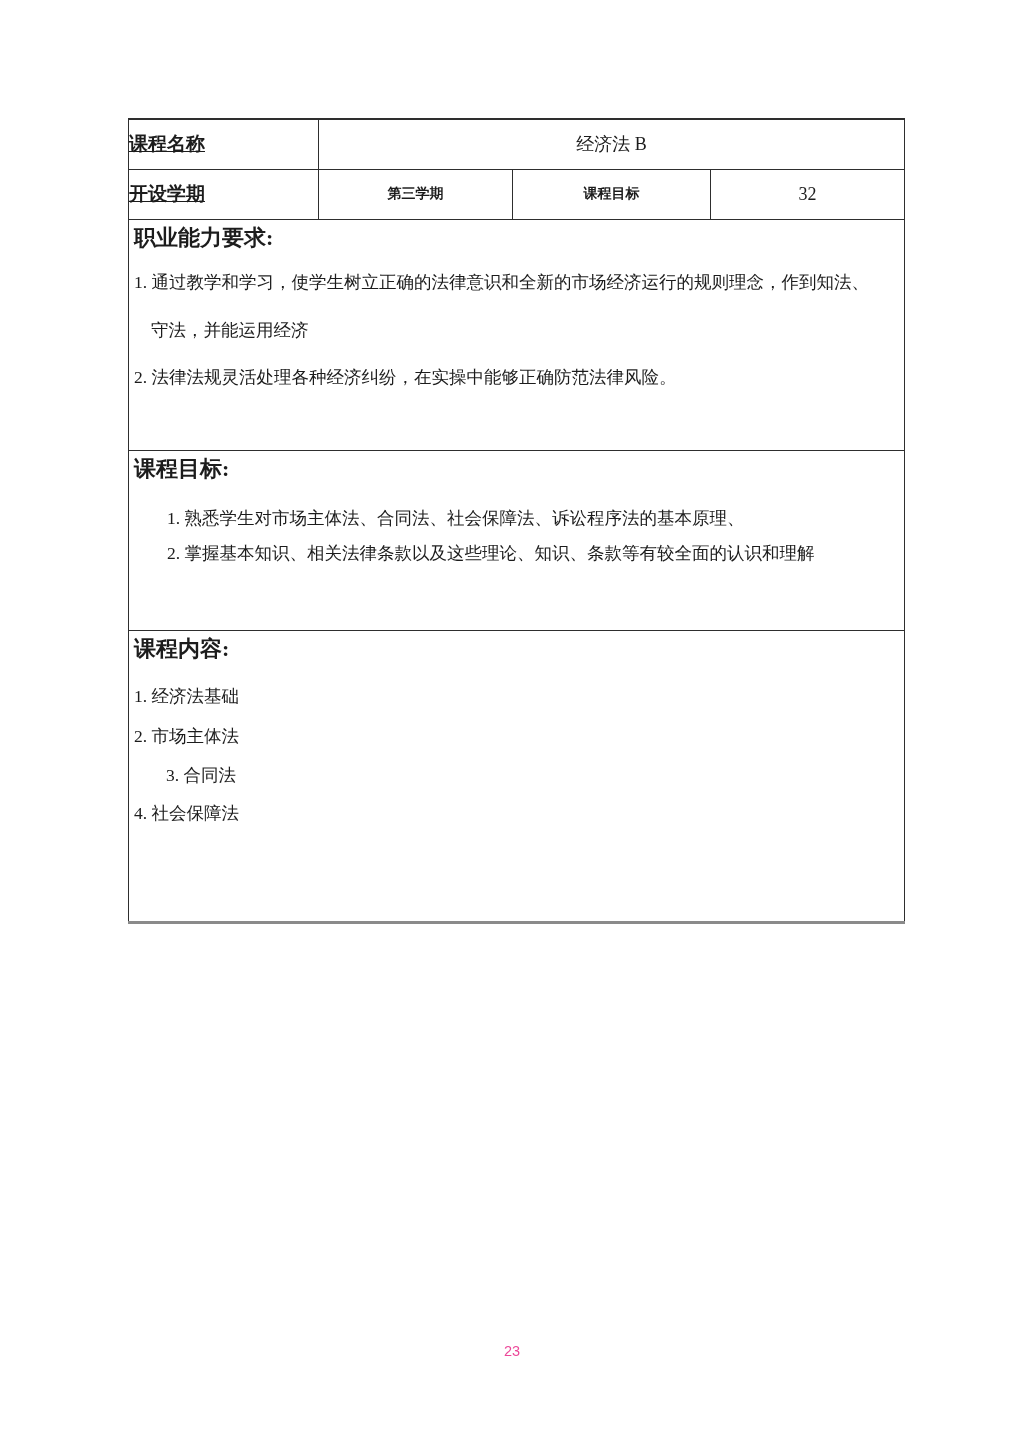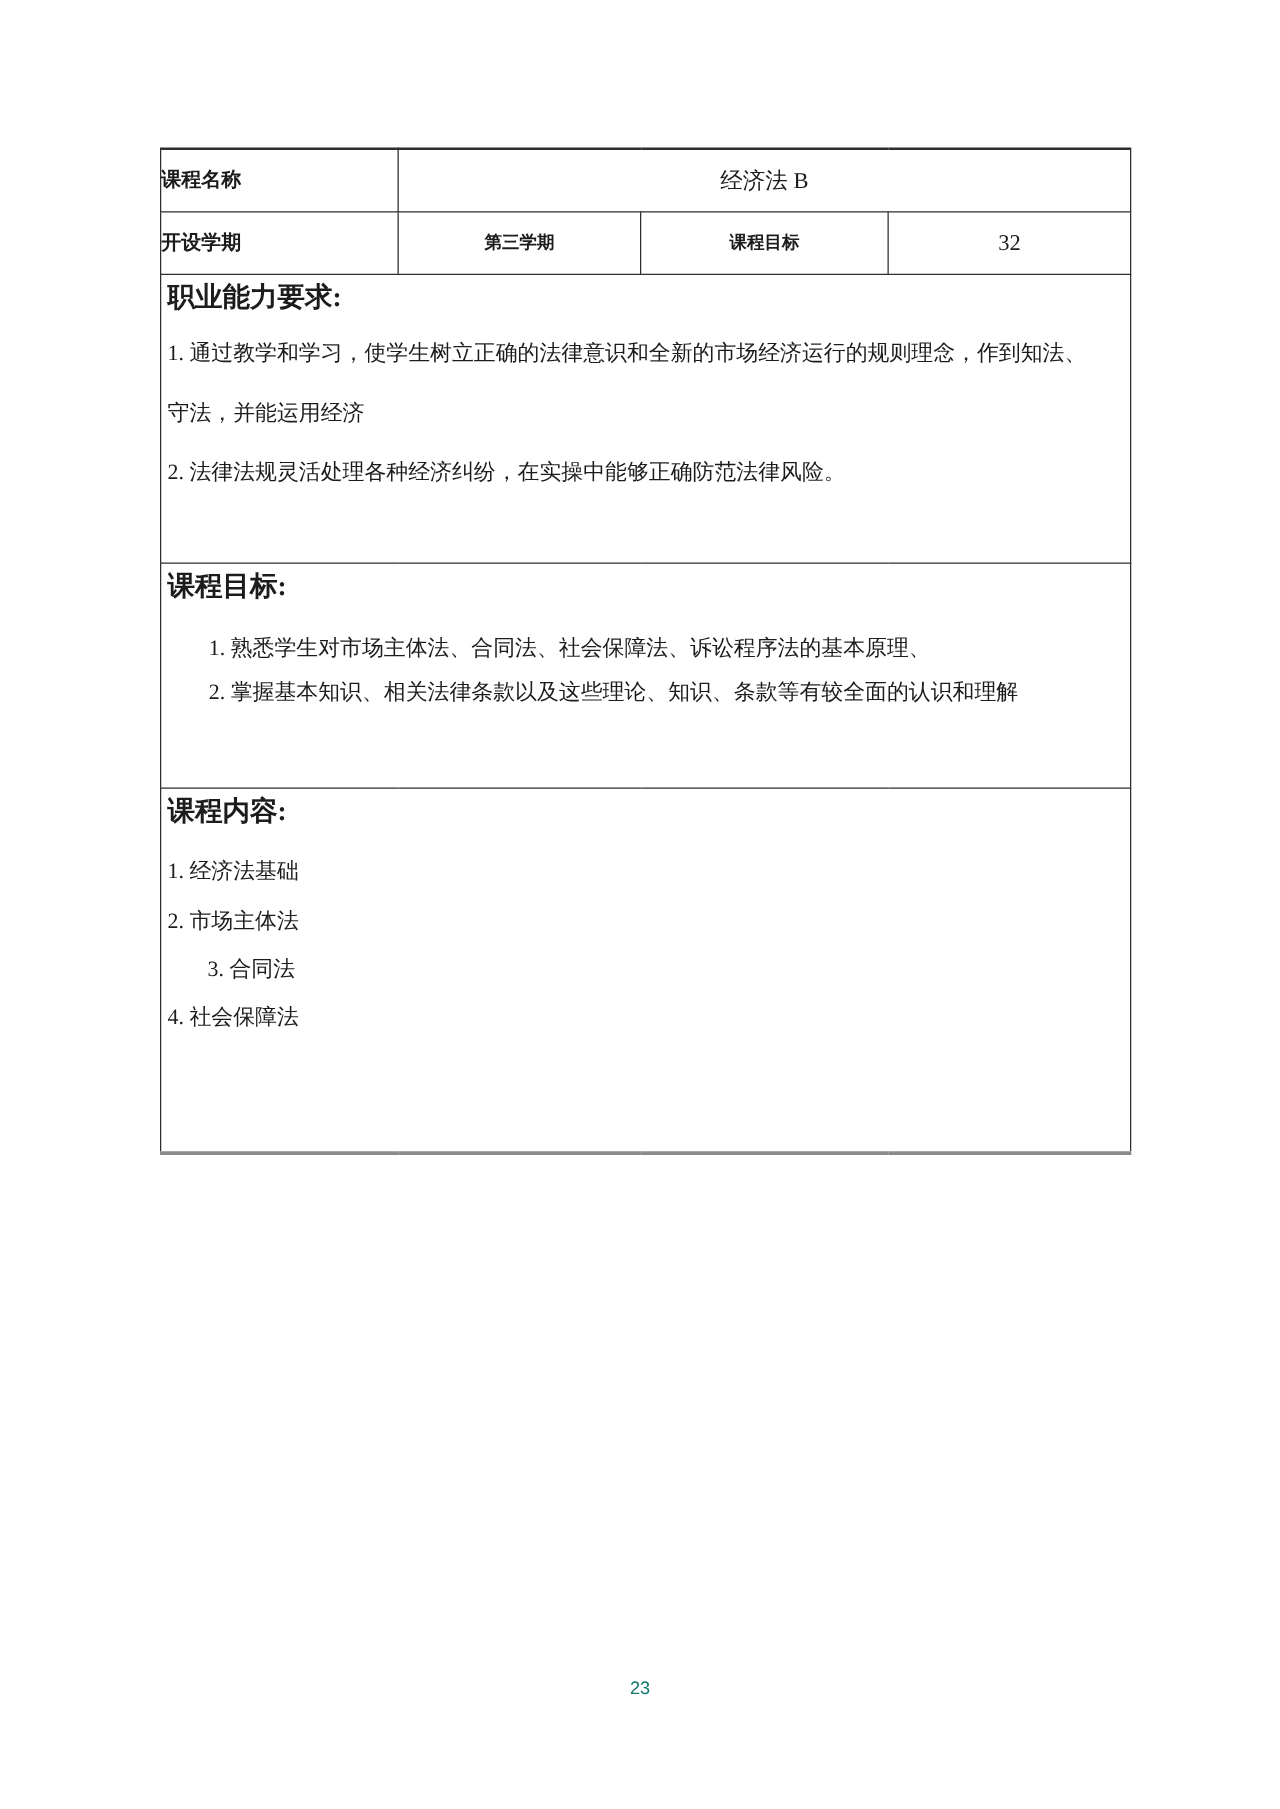--- a/index.html
+++ b/index.html
@@ -29,24 +29,25 @@
   }
   tr.r1 { height: 50px; }
   tr.r2 { height: 50px; padding-left: 22px; }
   tr.sec0 > td { height: 230px; }
   tr.sec1 > td { height: 179px; }
   tr.sec2 > td { height: 290px; }
   tr.sec3 > td { height: 235px; }
 
   .label-cell {
     font-weight: bold;
-    font-size: 16px;
+    font-size: 19px;
     padding-left: 24px;
     vertical-align: middle;
     white-space: nowrap;
+    text-decoration: underline;
   }
   .center-cell {
     text-align: center;
     vertical-align: middle;
     font-size: 18px;
     white-space: nowrap;
   }
   .center-cell.bold { font-weight: bold; font-size: 14px; }
 
   tr.sec > td {
@@ -60,21 +61,21 @@
     margin-top: 7px;
     white-space: nowrap;
   }
   .line {
     font-size: 17.5px;
     line-height: 20px;
     white-space: nowrap;
   }
   
   .s0 .l0 { margin-top: 23px; }
-  .s0 .l1 { margin-top: 28px; }
+  .s0 .l1 { margin-top: 28px; margin-left: 17px; }
   .s0 .l2 { margin-top: 27px; }
   
   .s1 .l0 { margin-top: 28px; margin-left: 33px; }
   .s1 .l1 { margin-top: 15px; margin-left: 33px; }
   
   .s2 .l0 { margin-top: 26px; }
   .s2 .l1 { margin-top: 20px; }
   .s2 .l2 { margin-top: 19px; margin-left: 32px; }
   .s2 .l3 { margin-top: 18px; }
   
@@ -82,21 +83,21 @@
   .s3 .l1 { margin-top: 19px; }
 
   .pageno {
     position: absolute;
     top: 1343px;
     left: 0;
     width: 100%;
     text-align: center;
     font-size: 14.5px;
     font-family: "Liberation Sans", "DejaVu Sans", sans-serif;
-    color: #0f766e;
+    color: #ec4899;
   }
 </style>
 </head>
 <body>
 
 <div class="page">
 
   <table class="doc">
     <colgroup>
       <col style="width:190px">

